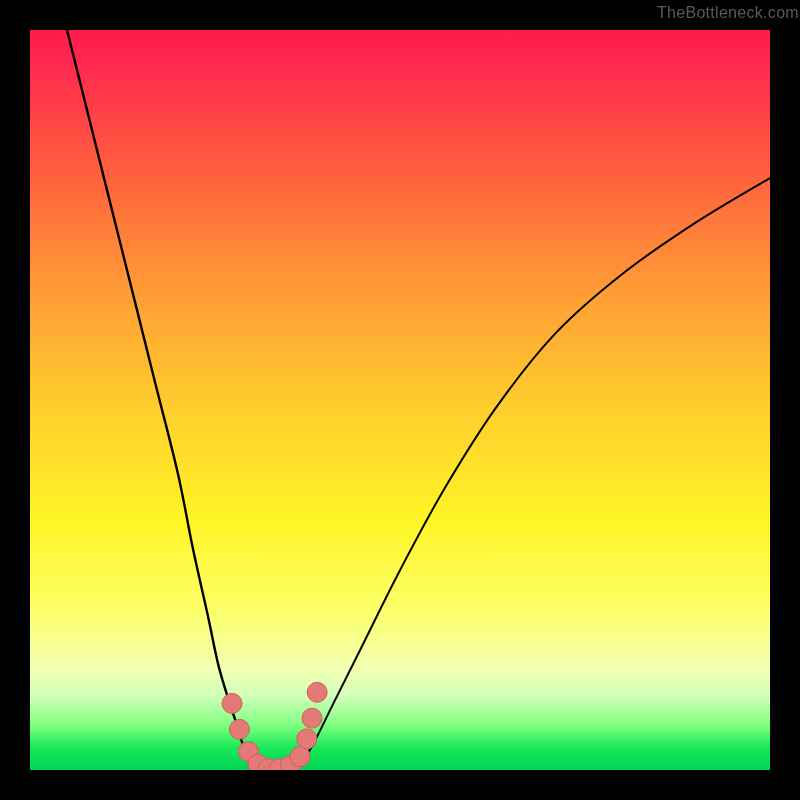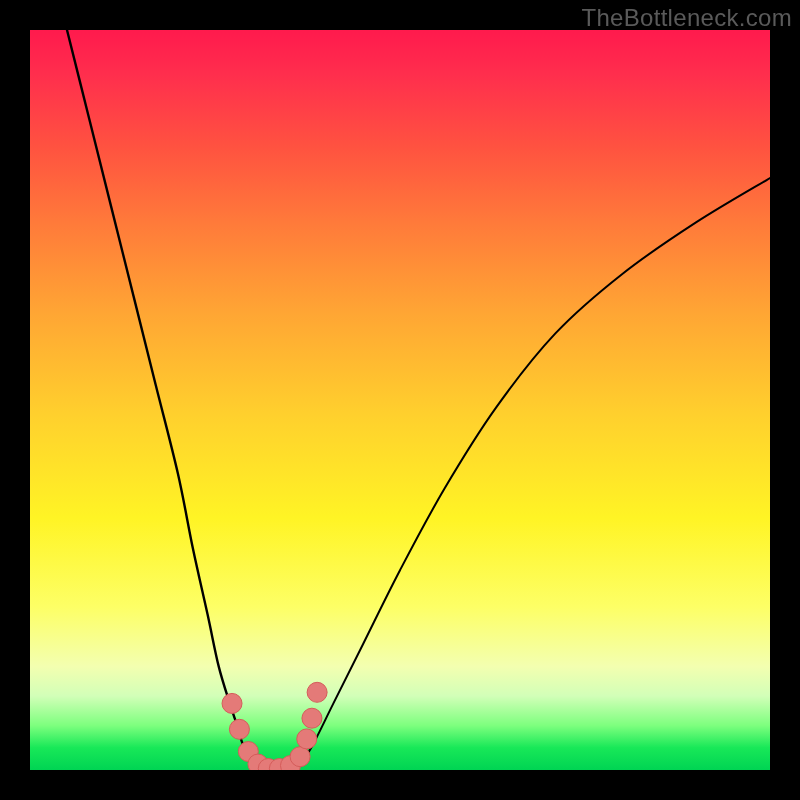--- a/index.html
+++ b/index.html
@@ -45,23 +45,23 @@
     position: absolute;
     left: 0;
     top: 0;
     width: 740px;
     height: 740px;
     pointer-events: none;
   }
   .watermark {
     position: absolute;
     top: 4px;
-    right: 8px;
+    right: 1px;
     color: #5a5a5a;
-    font-size: 24px;
+    font-size: 16px;
     letter-spacing: 0.3px;
     user-select: none;
   }
 </style>
 </head>
 <body>
 
 <div class="frame">
   <div class="plot">
     <svg class="curves" viewBox="0 0 740 740" preserveAspectRatio="none">

